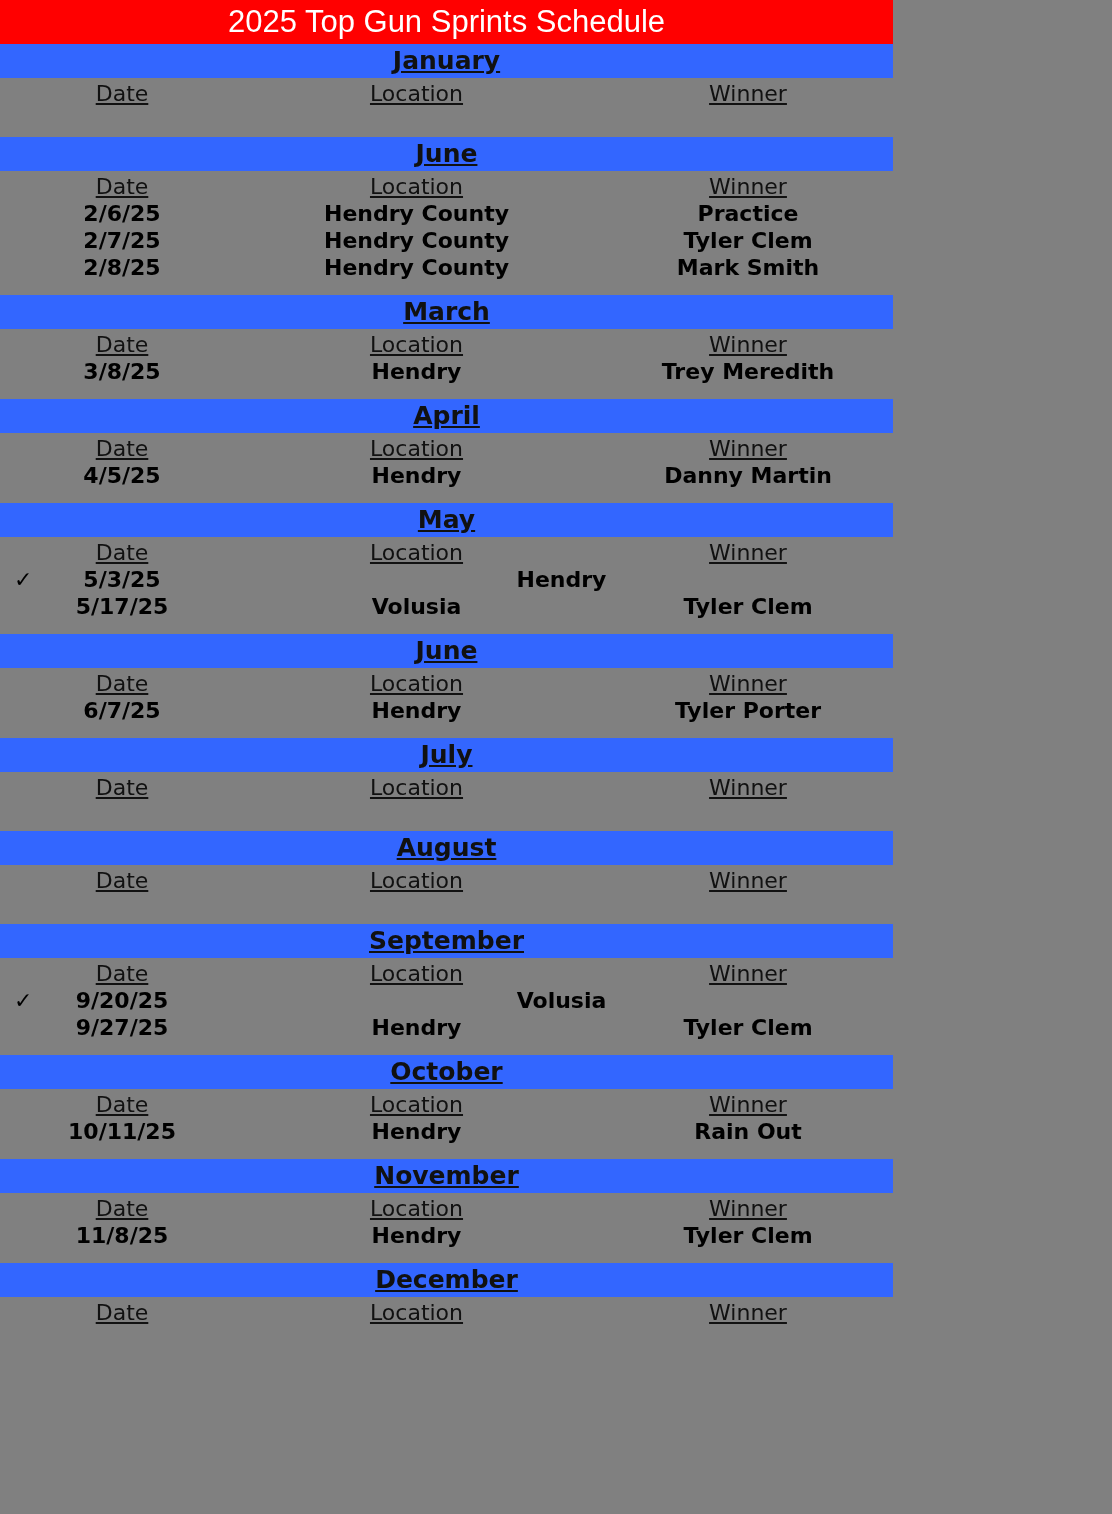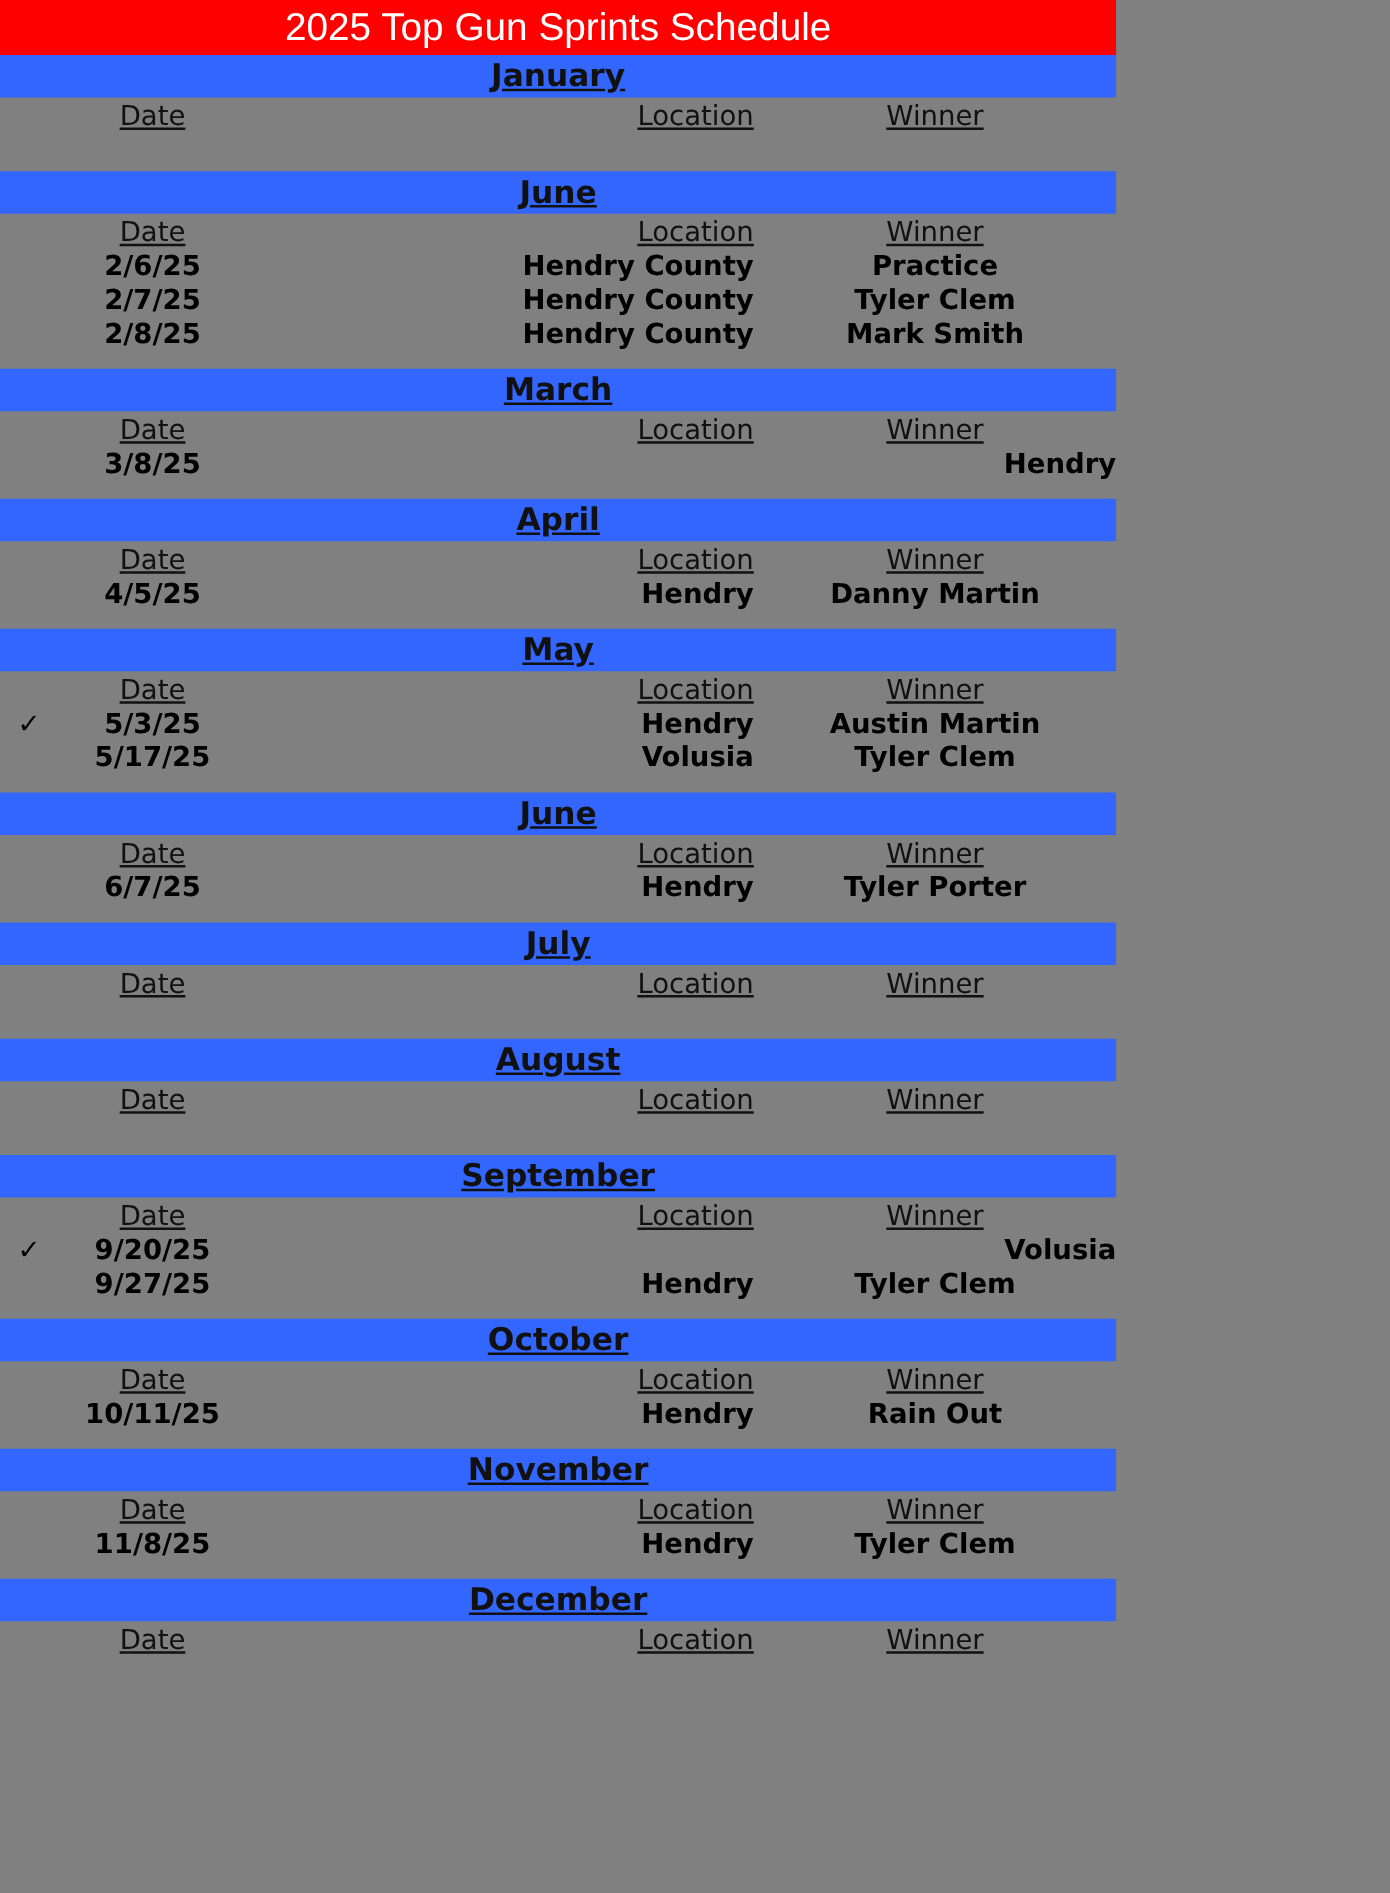--- a/index.html
+++ b/index.html
@@ -52,21 +52,21 @@
     height: 27px;
     align-items: center;
   }
   .col-date {
     width: 216px;
     text-align: center;
     flex: none;
   }
   .col-loc {
     flex: 1 1 auto;
-    text-align: right;
+    text-align: center;
   }
   .col-win {
     width: 290px;
     text-align: center;
     flex: none;
   }
   .hdr span {
     font-size: 22px;
     font-weight: normal;
     color: #111111;
@@ -139,20 +139,21 @@
         <div class="month-bar"><span class="month-label">March</span></div>
         <div class="section">
           <div class="row hdr">
             <div class="col-date"><span>Date</span></div>
             <div class="col-loc"><span>Location</span></div>
             <div class="col-win"><span>Winner</span></div>
           </div>
           <div class="row data">
             <div class="col-date"><span>3/8/25</span></div>
             <div class="col-loc"><span>Hendry</span></div>
+            <div class="col-win"><span>Trey Meredith</span></div>
           </div>
           <div class="spacer-small"></div>
         </div>
       </div>
       <div class="section-wrap">
         <div class="month-bar"><span class="month-label">April</span></div>
         <div class="section">
           <div class="row hdr">
             <div class="col-date"><span>Date</span></div>
             <div class="col-loc"><span>Location</span></div>
@@ -171,21 +172,20 @@
         <div class="section">
           <div class="row hdr">
             <div class="col-date"><span>Date</span></div>
             <div class="col-loc"><span>Location</span></div>
             <div class="col-win"><span>Winner</span></div>
           </div>
           <div class="row data" style="position: relative;">
             <span class="check">✓</span>
             <div class="col-date"><span>5/3/25</span></div>
             <div class="col-loc"><span>Hendry</span></div>
-            <div class="col-win"><span>Austin Martin</span></div>
           </div>
           <div class="row data">
             <div class="col-date"><span>5/17/25</span></div>
             <div class="col-loc"><span>Volusia</span></div>
             <div class="col-win"><span>Tyler Clem</span></div>
           </div>
           <div class="spacer-small"></div>
         </div>
       </div>
       <div class="section-wrap">

